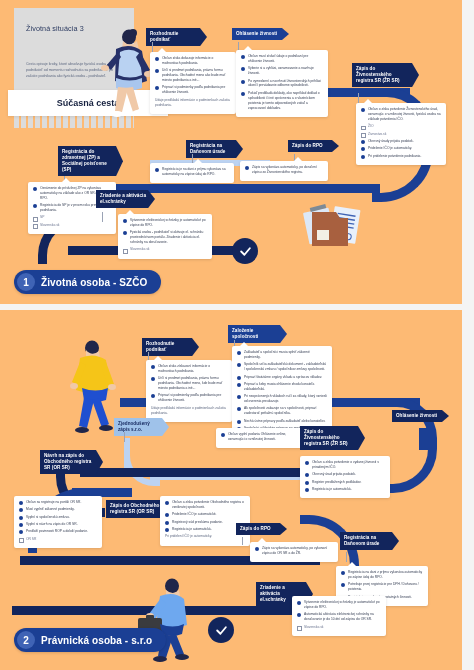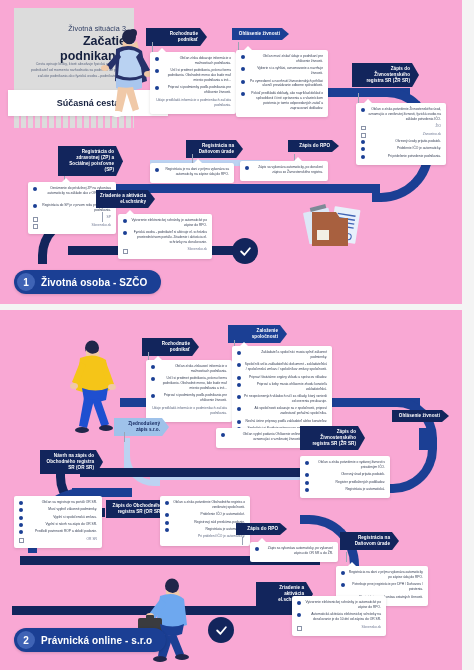--- a/index.html
+++ b/index.html
@@ -6,21 +6,21 @@
   body{
     width:474px;height:670px;overflow:hidden;
     background:#f4f4f4;
     font-family:"Liberation Sans",sans-serif;
     color:#1b2a52;
     position:relative;
   }
   .page{position:absolute;inset:0;}
 
   
-  .panel{position:absolute;left:0;right:12px;background:#f9a8d4;text-align:right;}
+  .panel{position:absolute;left:0;right:12px;background:#fdba74;}
   #panel-1{top:0;height:304px;}
   #panel-2{top:310px;height:360px;}
 
   
   #intro-card{
     position:absolute;left:14px;top:8px;width:120px;height:88px;
     background:#dcdcdc;
   }
   #intro-kicker{
     position:absolute;left:26px;top:24px;width:100px;
@@ -129,21 +129,20 @@
     <div class="bend" style="left:372px;top:141px;width:52px;height:52px;border-width:0 9px 9px 0;border-bottom-right-radius:52px;"></div>
     <div class="ribbon" style="left:60px;top:184px;width:320px;height:9px;"></div>
     <div class="bend" style="left:38px;top:184px;width:40px;height:40px;border-width:0 0 9px 9px;border-bottom-left-radius:40px;"></div>
     <div class="bend dark" style="left:38px;top:215px;width:40px;height:40px;border-width:9px 0 0 9px;border-top-left-radius:40px;"></div>
     <div class="ribbon dark" style="left:68px;top:246px;width:180px;height:9px;"></div>
 
     <div class="ribbon light" style="left:150px;top:160px;width:120px;height:6px;"></div>
 
     <div id="intro-card"></div>
     <div id="intro-kicker">Životná situácia 3</div>
-    <div id="intro-title">Začatie podnikania</div>
     <div id="intro-body">Cesta opisuje kroky, ktoré absolvuje fyzická osoba - podnikateľ od momentu rozhodnutia sa podnikať až po začatie podnikania ako fyzická osoba - podnikateľ.</div>
     <div class="shred"></div>
     <div id="tab-sucasna">Súčasná cesta</div>
 
     <svg class="fig" style="left:96px;top:28px;" width="56" height="92" viewBox="0 0 56 92">
       <ellipse cx="33" cy="9" rx="7" ry="7.5" fill="#20264a"></ellipse>
       <circle cx="37" cy="5" r="4" fill="#20264a"></circle>
       <path d="M27 13 q7 7 14 0 l2 9 q-8 6 -17 0 z" fill="#f0c9a8"></path>
       <path d="M20 21 q14 -7 26 2 l5 30 q-16 7 -32 0 z" fill="#263169"></path>
       <path d="M24 24 q10 -5 19 1 l3 22 q-12 5 -24 0 z" fill="#b9d2f2"></path>
@@ -415,17 +414,17 @@
     </div>
 
     <div class="check" style="left:208px;top:307px;">
       <svg viewBox="0 0 24 24">
         <path d="M4 12 l6 6 L20 6" fill="none" stroke="#ffffff" stroke-width="3.4" stroke-linecap="round" stroke-linejoin="round"></path>
       </svg>
     </div>
 
     <div class="pill" style="left:14px;top:318px;">
       <div class="num">2</div>
-      <div class="lbl">Právnická online - s.r.o</div>
+      <div class="lbl">Právnická osoba - s.r.o</div>
     </div>
   </div>
 
 </div>
 
 </body></html>

